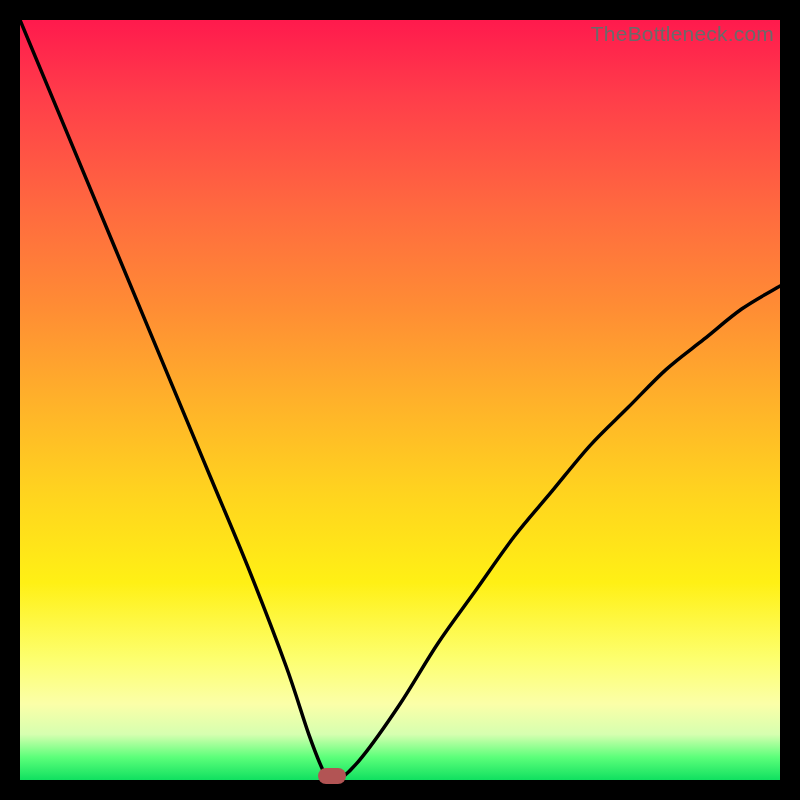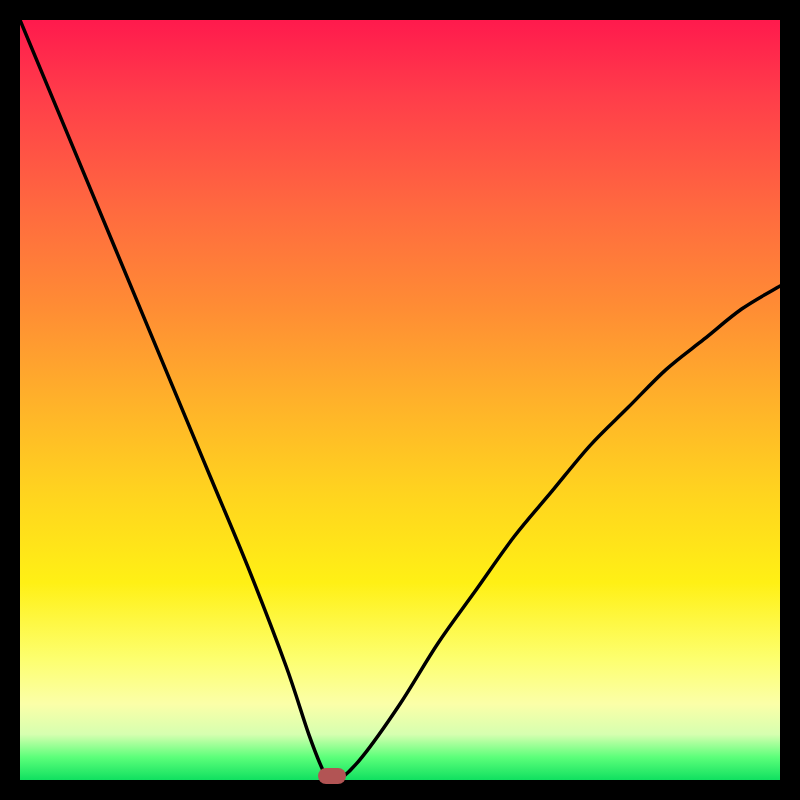--- a/index.html
+++ b/index.html
@@ -67,19 +67,20 @@
     background: #b25454;
     transform: translate(-50%, -50%);
   }
 </style>
 </head>
 <body>
 
 <div class="frame">
   <div class="plot"></div>
 
+  <div class="watermark">TheBottleneck.com</div>
 
   <svg class="curve" viewBox="0 0 760 760" preserveAspectRatio="none">
     <path id="curve-path" fill="none" stroke="#000" stroke-width="3.5" stroke-linecap="round" stroke-linejoin="round" d="M 0 0 C 6.333333333333333 15.200000000000008 25.333333333333336 60.800000000000054 38 91.20000000000005 C 50.666666666666664 121.60000000000004 63.333333333333336 152 76 182.39999999999998 C 88.66666666666667 212.79999999999995 101.33333333333333 243.19999999999996 114 273.59999999999997 C 126.66666666666667 304 139.33333333333334 334.4 152 364.8 C 164.66666666666666 395.20000000000005 177.33333333333334 425.6 190 456 C 202.66666666666666 486.4 215.33333333333334 515.5333333333334 228 547.2 C 240.66666666666666 578.8666666666667 255.86666666666667 618.1333333333333 266 646 C 276.1333333333333 673.8666666666667 282.4666666666667 696.6666666666666 288.8 714.4 C 295.1333333333333 732.1333333333333 300.2 744.8 304 752.4 C 307.8 760 309.0666666666666 758.7333333333333 311.59999999999997 760 C 314.1333333333333 761.2666666666667 314.1333333333333 763.8 319.2 760 C 324.26666666666665 756.2 331.8666666666667 749.8666666666667 342 737.2 C 352.1333333333333 724.5333333333334 367.3333333333333 703 380 684 C 392.6666666666667 665 405.33333333333337 642.2 418.00000000000006 623.2 C 430.66666666666674 604.2 443.33333333333337 587.7333333333333 456 570 C 468.66666666666663 552.2666666666667 481.3333333333333 533.2666666666667 494 516.8 C 506.6666666666667 500.33333333333326 519.3333333333334 486.4 532 471.2 C 544.6666666666666 456 557.3333333333334 439.53333333333336 570 425.6 C 582.6666666666666 411.6666666666667 595.3333333333334 400.2666666666667 608 387.6 C 620.6666666666666 374.93333333333334 633.3333333333334 360.99999999999994 646 349.59999999999997 C 658.6666666666666 338.2 671.3333333333334 329.33333333333337 684 319.20000000000005 C 696.6666666666666 309.0666666666667 709.3333333333334 297.6666666666667 722 288.8 C 734.6666666666666 279.93333333333334 753.6666666666666 269.8 760 266"></path>
   </svg>
 
   <div class="marker" id="min-marker" style="left: 311.6px; top: 756px;"></div>
 </div>
 
 </body></html>

